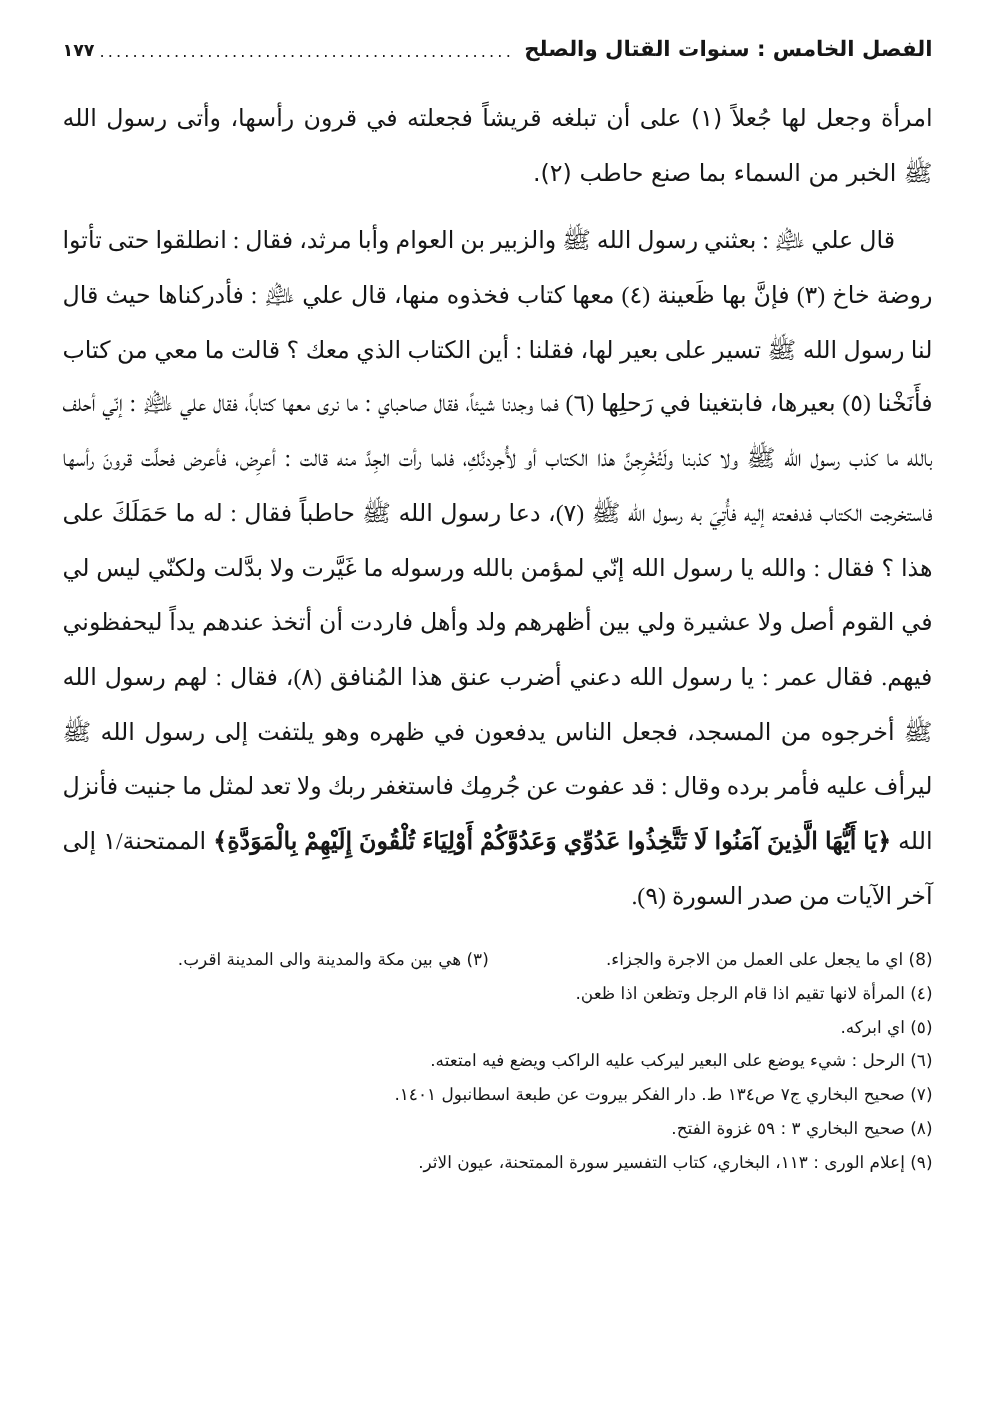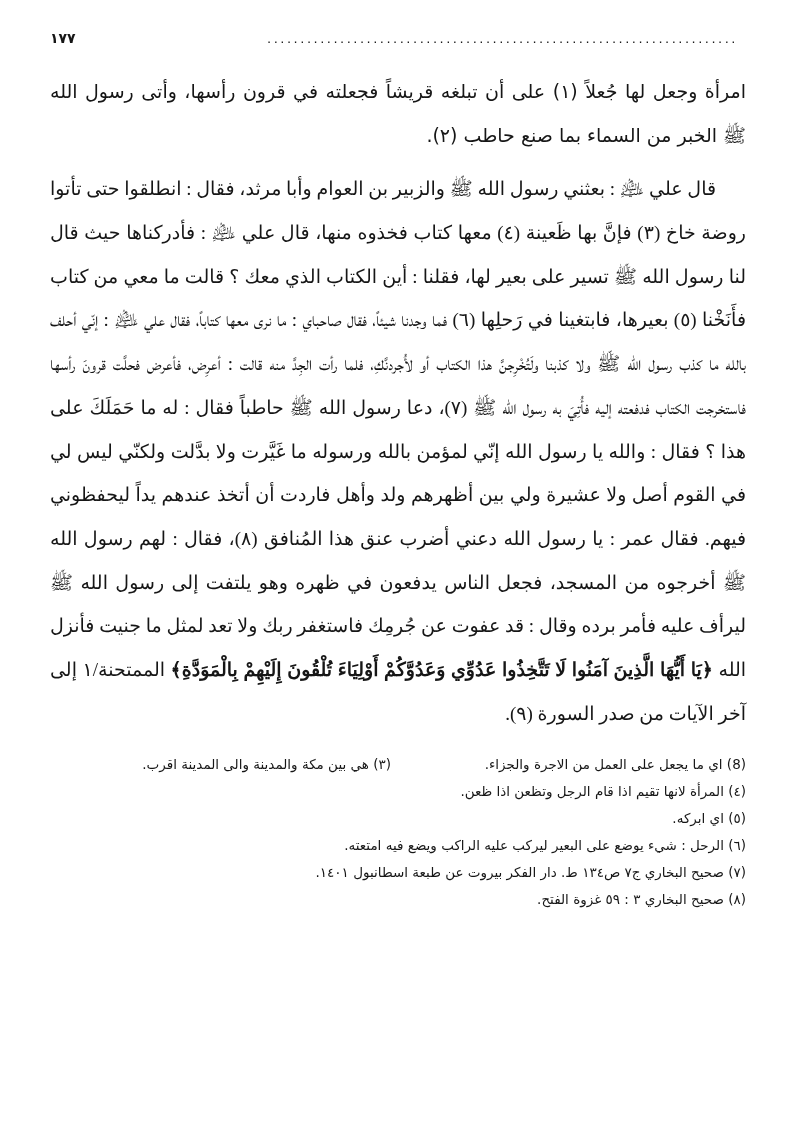--- a/index.html
+++ b/index.html
@@ -56,20 +56,21 @@
   }
   .fn-item { }
   .fn-full .fn-item { display: block; }
 </style>
 </head>
 <body>
 
 <div class="page">
 
   <header class="page-header">
+    <span class="chapter-title">الفصل الخامس : سنوات القتال والصلح</span>
     <span class="leader">.......................................................................</span>
     <span class="page-number">١٧٧</span>
   </header>
 
   <main class="body-text">
     <p class="para">امرأة وجعل لها جُعلاً (١) على أن تبلغه قريشاً فجعلته في قرون رأسها، وأتى رسول الله ﷺ الخبر من السماء بما صنع حاطب (٢).</p>
 
     <p class="para para--indent">
       <span>قال علي ﵇ : بعثني رسول الله ﷺ والزبير بن العوام وأبا مرثد، فقال : انطلقوا حتى تأتوا روضة خاخ (٣) فإنَّ بها ظَعينة (٤) معها كتاب فخذوه منها، قال علي ﵇ : فأدركناها حيث قال لنا رسول الله ﷺ تسير على بعير لها، فقلنا : أين الكتاب الذي معك ؟ قالت ما معي من كتاب فأَنَخْنا (٥) بعيرها، فابتغينا في رَحلِها (٦) فما وجدنا شيئاً، فقال صاحباي : ما نرى معها كتاباً، فقال علي ﵇ : إنّي أحلف بالله ما كذب رسول الله ﷺ ولا كذبنا ولَتُخْرِجنَّ هذا الكتاب أو لأُجردنَّكِ، فلما رأت الجِدَّ منه قالت : أعرِض، فأعرض فحلَّت قرونَ رأسها فاستخرجت الكتاب فدفعته إليه فأُتِيَ به رسول الله ﷺ (٧)، دعا رسول الله ﷺ حاطباً فقال : له ما حَمَلَكَ على هذا ؟ فقال : والله يا رسول الله إنّي لمؤمن بالله ورسوله ما غَيَّرت ولا بدَّلت ولكنّي ليس لي في القوم أصل ولا عشيرة ولي بين أظهرهم ولد وأهل فاردت أن أتخذ عندهم يداً ليحفظوني فيهم. فقال عمر : يا رسول الله دعني أضرب عنق هذا المُنافق (٨)، فقال : لهم رسول الله ﷺ أخرجوه من المسجد، فجعل الناس يدفعون في ظهره وهو يلتفت إلى رسول الله ﷺ ليرأف عليه فأمر برده وقال : قد عفوت عن جُرمِك فاستغفر ربك ولا تعد لمثل ما جنيت فأنزل الله </span><span class="verse">﴿يَا أَيُّهَا الَّذِينَ آمَنُوا لَا تَتَّخِذُوا عَدُوِّي وَعَدُوَّكُمْ أَوْلِيَاءَ تُلْقُونَ إِلَيْهِمْ بِالْمَوَدَّةِ﴾</span><span> الممتحنة/١ إلى آخر الآيات من صدر السورة (٩).</span>
     </p>
@@ -79,16 +80,17 @@
     <div class="fn-grid">
       <div class="fn-item">(8) اي ما يجعل على العمل من الاجرة والجزاء.</div>
       <div class="fn-item">(٣) هي بين مكة والمدينة والى المدينة اقرب.</div>
       <div class="fn-item">(٤) المرأة لانها تقيم اذا قام الرجل وتظعن اذا ظعن.</div>
     </div>
     <div class="fn-full">
       <div class="fn-item">(٥) اي ابركه.</div>
       <div class="fn-item">(٦) الرحل : شيء يوضع على البعير ليركب عليه الراكب ويضع فيه امتعته.</div>
       <div class="fn-item">(٧) صحيح البخاري ج٧ ص١٣٤ ط. دار الفكر بيروت عن طبعة اسطانبول ١٤٠١.</div>
       <div class="fn-item">(٨) صحيح البخاري ٣ : ٥٩ غزوة الفتح.</div>
+      <div class="fn-item">(٩) إعلام الورى : ١١٣، البخاري، كتاب التفسير سورة الممتحنة، عيون الاثر.</div>
     </div>
   </section>
 
 </div>
 
 </body></html>

